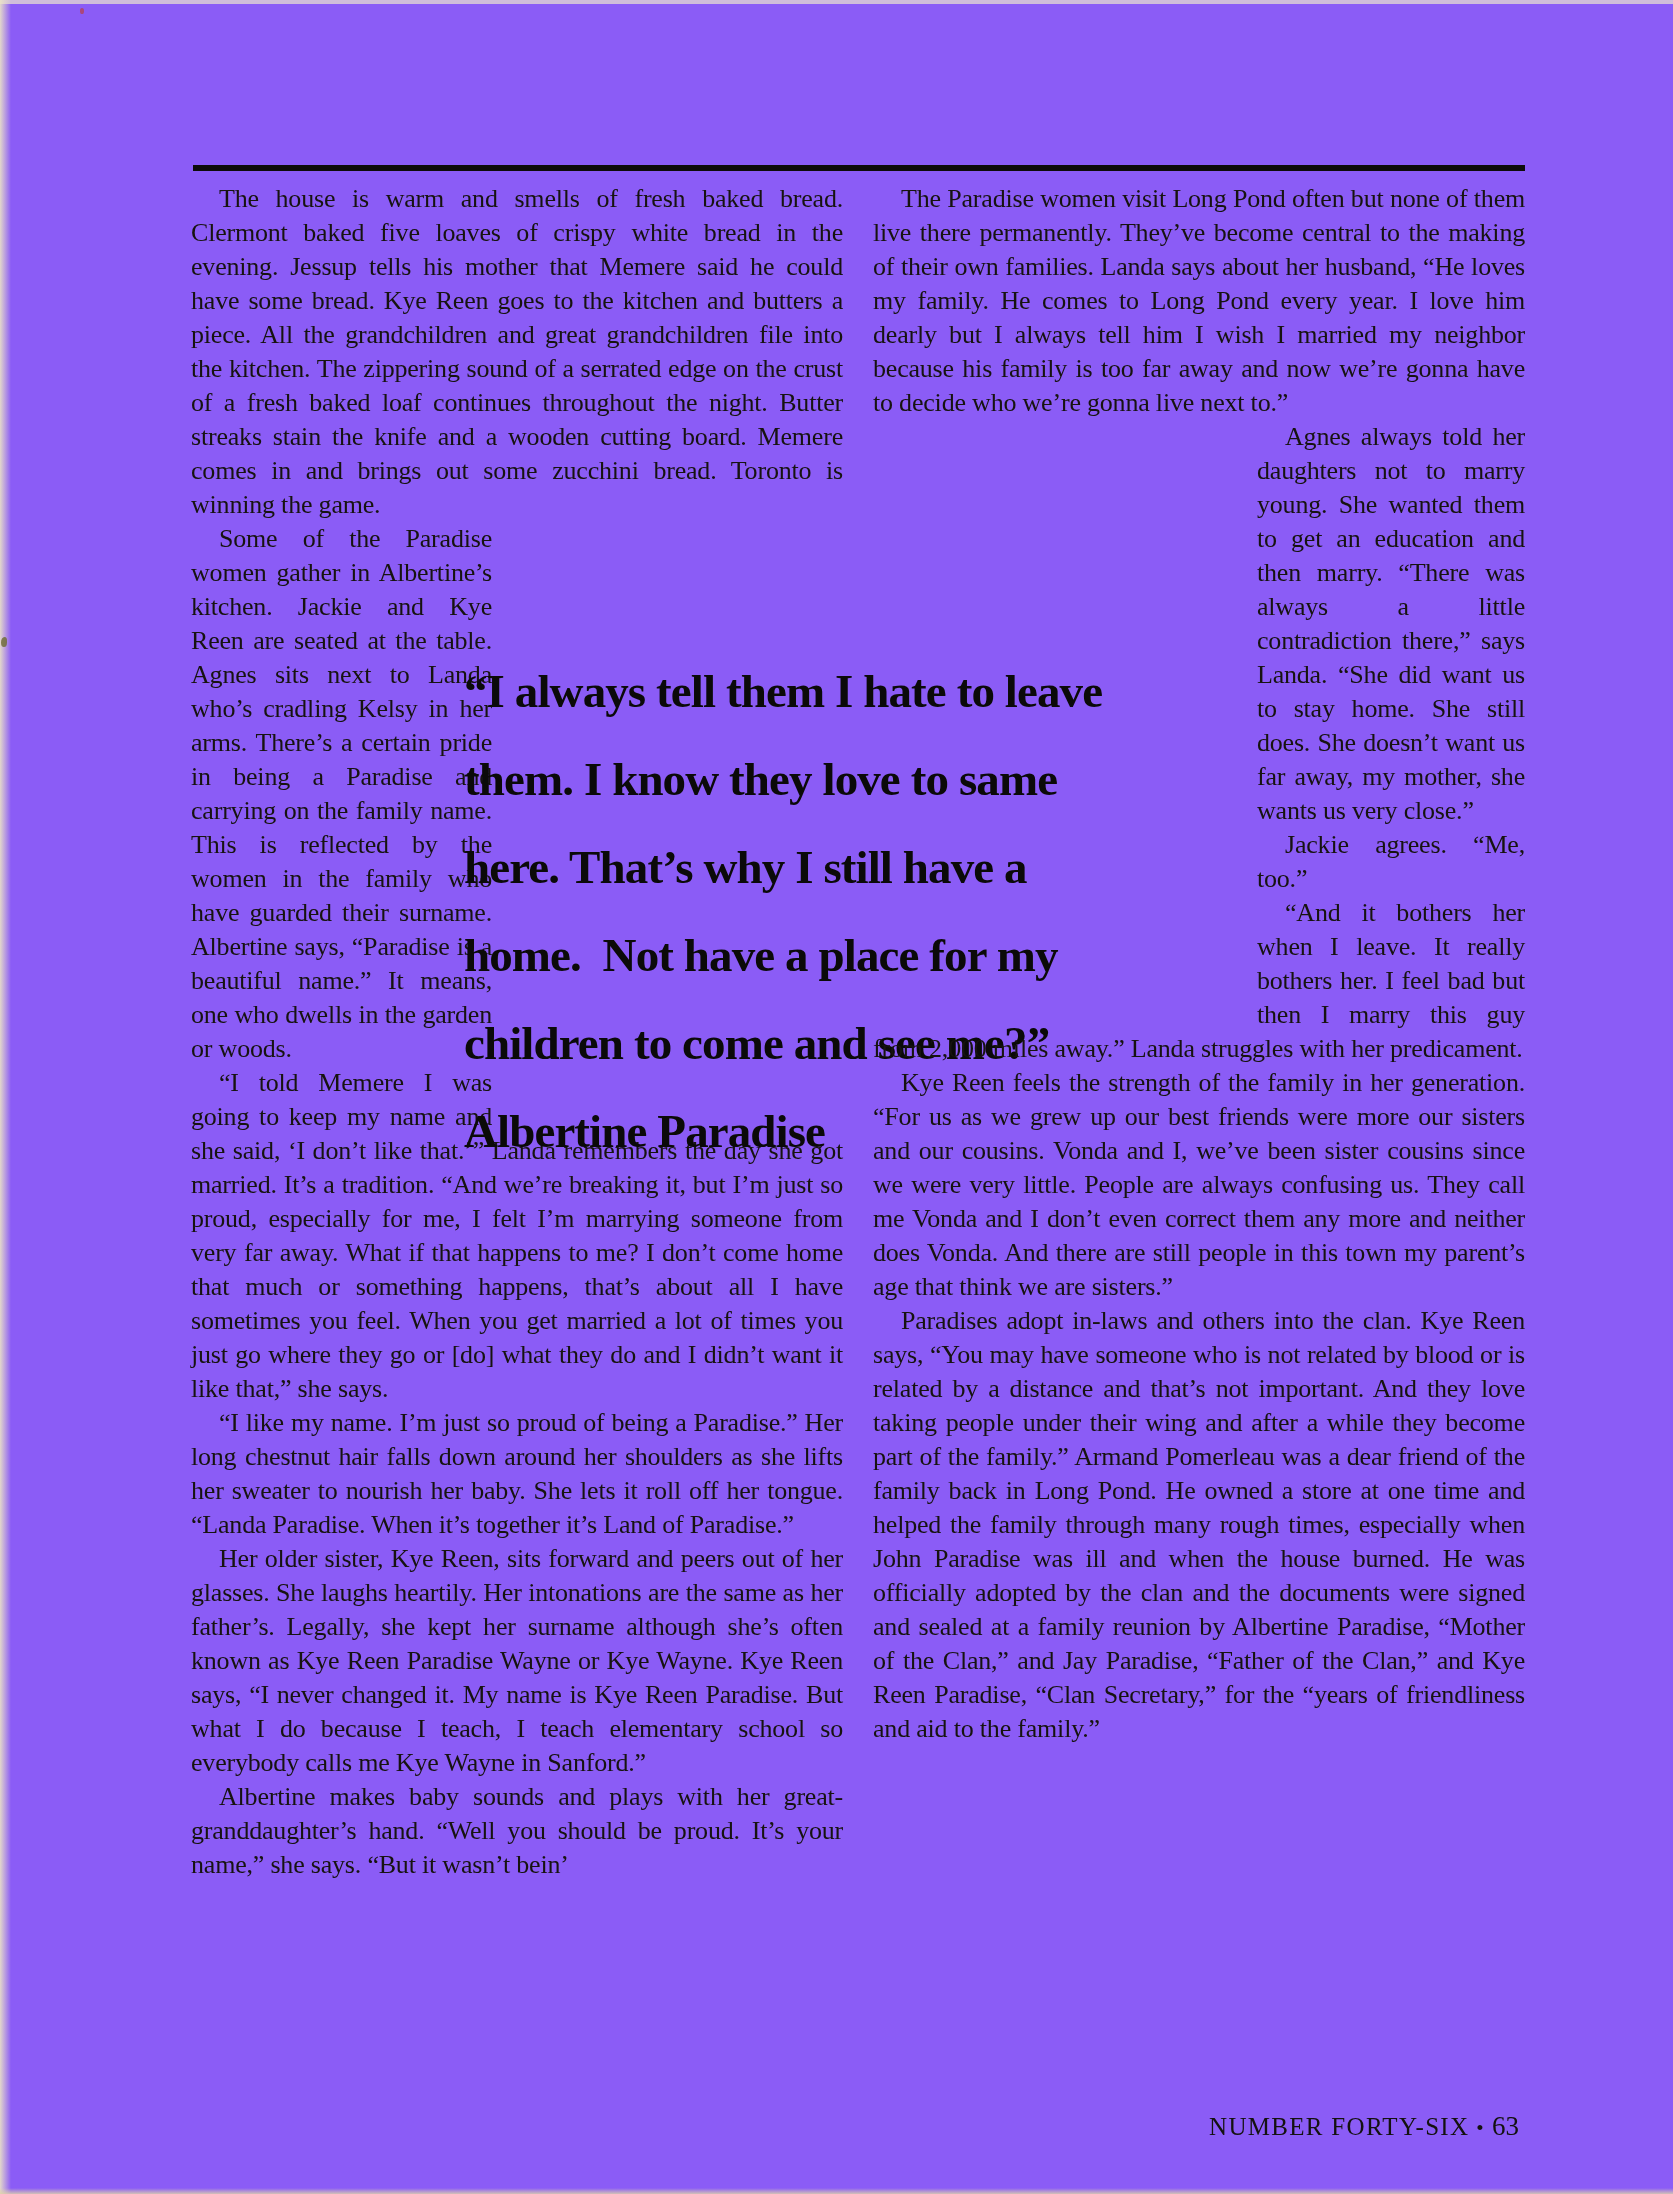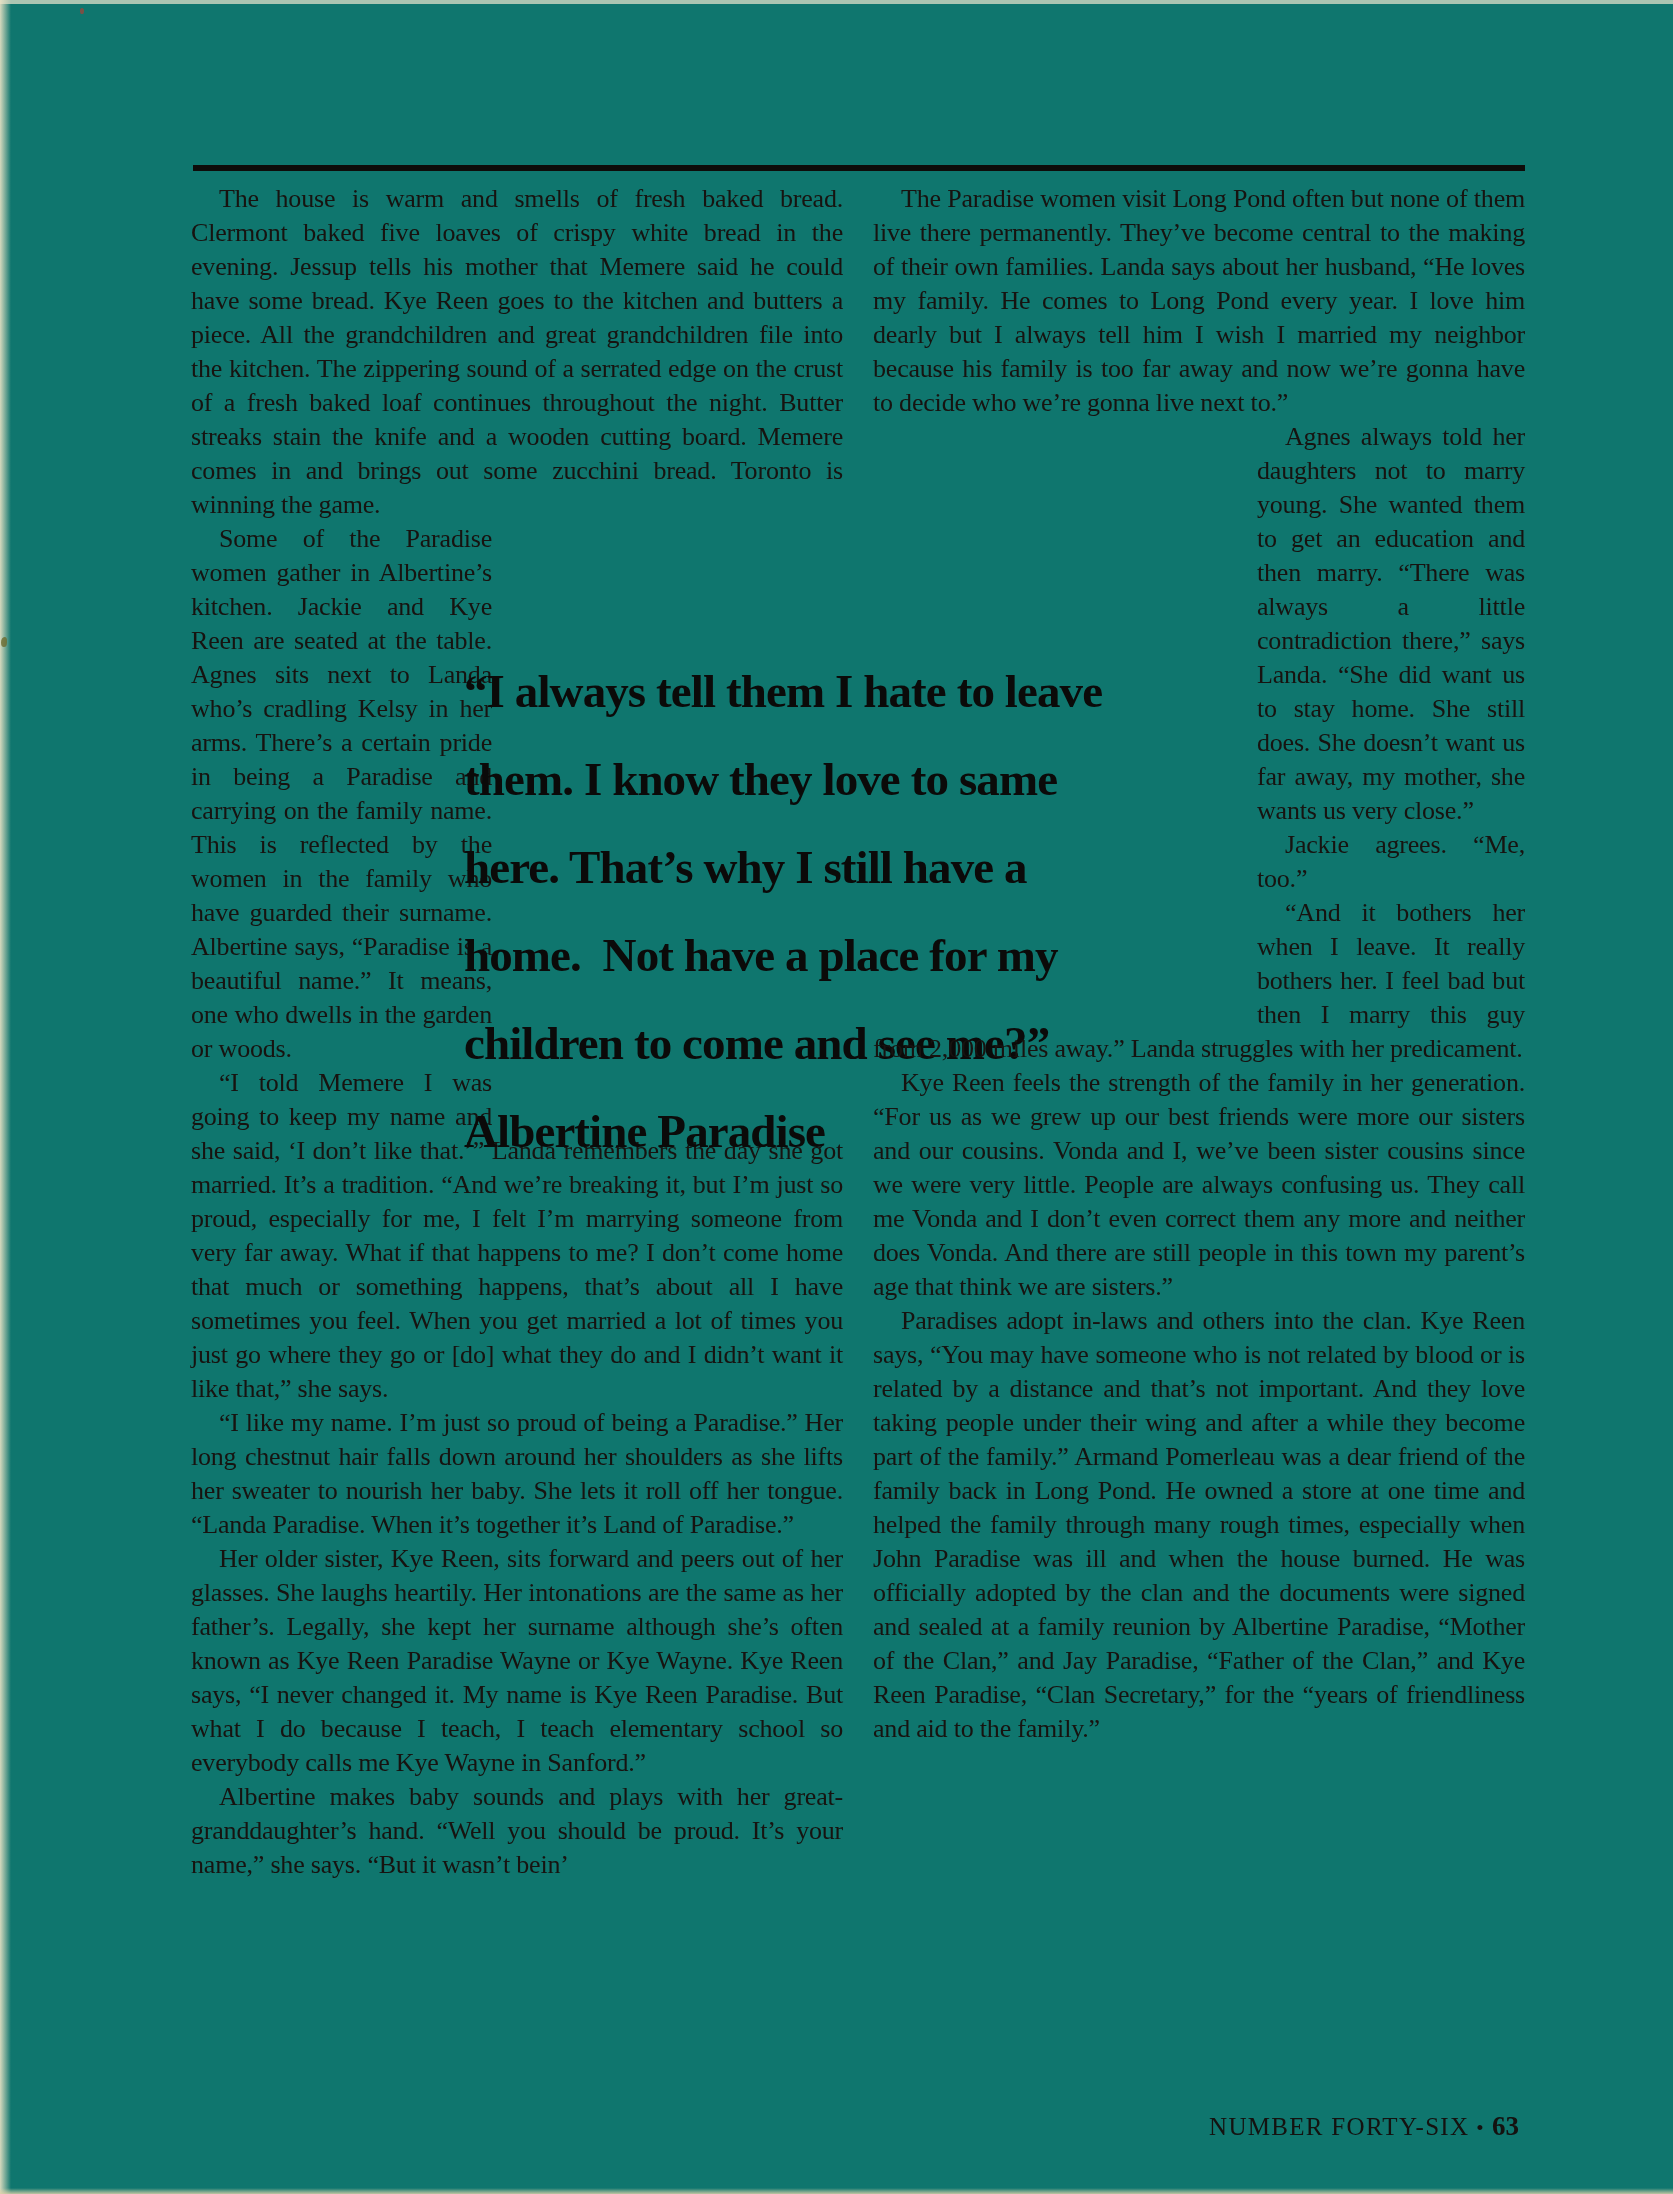--- a/index.html
+++ b/index.html
@@ -1,20 +1,20 @@
 <!DOCTYPE html>
 <html lang="en" style="font-size:7px"><head>
 <meta charset="utf-8">
 <style>
   html, body { margin: 0; padding: 0; background: #e8e4d8; }
   .page {
     position: relative;
     width: 1673px;
     height: 2194px;
-    background: #0f766e;
+    background: #8b5cf6;
     font-family: "Liberation Serif", serif;
     color: #171310;
     overflow: hidden;
   }
   .top-rule {
     position: absolute;
     left: 193px; top: 165px;
     width: 1332px; height: 5.7px;
     background: #0e0c0a;
   }
@@ -49,21 +49,21 @@
   .footer {
     position: absolute;
     top: 2111px;
     right: 154px;
     font-size: 25px;
     letter-spacing: 1.3px;
     color: #141210;
     white-space: nowrap;
   }
   .footer .bullet { margin: 0 7px; font-size: 21px; }
-  .footer .pagenum { font-weight: bold; font-size: 27px; letter-spacing: 0; margin-top: 8px; }
+  .footer .pagenum { font-weight: normal; font-size: 27px; letter-spacing: 0; margin-top: 8px; }
   
   .edge-left {
     position: absolute; left: 0; top: 0;
     width: 11.4px; height: 100%;
     background: linear-gradient(to right, rgba(236,228,198,0.9), rgba(236,228,198,0));
   }
   .edge-top {
     position: absolute; top: 0; left: 0;
     width: 100%; height: 3.5px;
     background: rgba(238,231,206,0.7);

